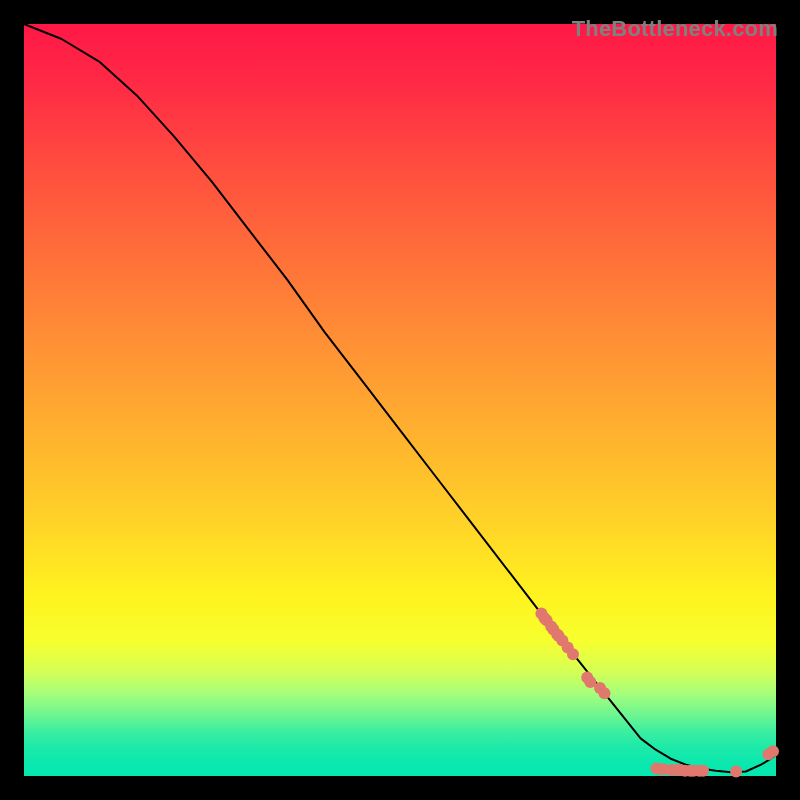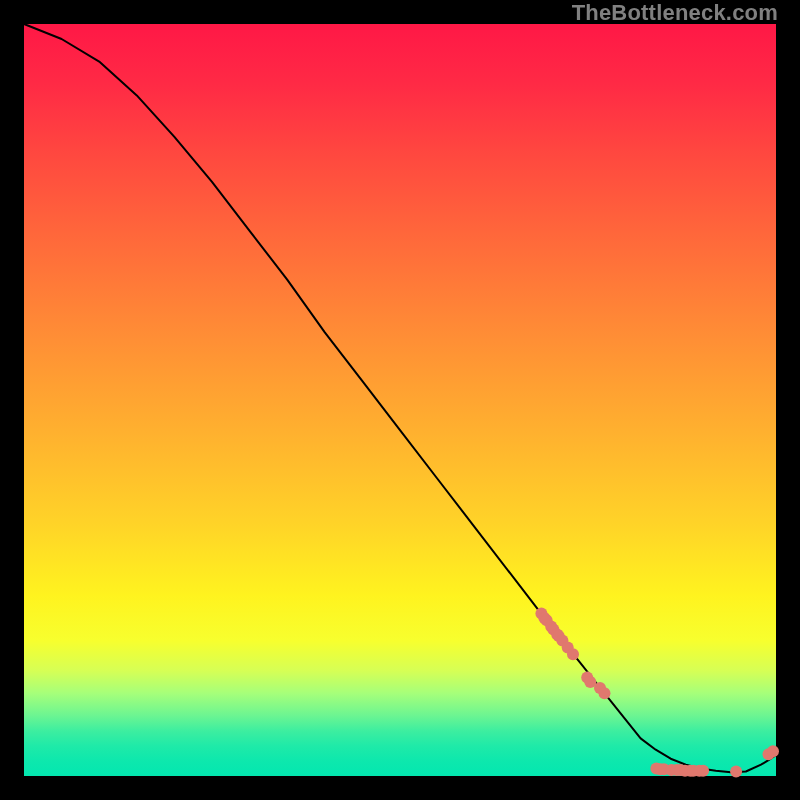--- a/index.html
+++ b/index.html
@@ -36,21 +36,21 @@
       #a6ff7a 89%,
       #6bf592 92%,
       #3deea0 94%,
       #1feaa8 96%,
       #0de8ad 98%,
       #03e7b0 100%
     );
   }
   .watermark {
     position: absolute;
-    top: 0;
+    top: 16px;
     right: 22px;
     color: #808080;
     font-size: 22px;
     font-weight: 600;
     letter-spacing: 0.2px;
     pointer-events: none;
     user-select: none;
   }
   svg.curve {
     position: absolute;

